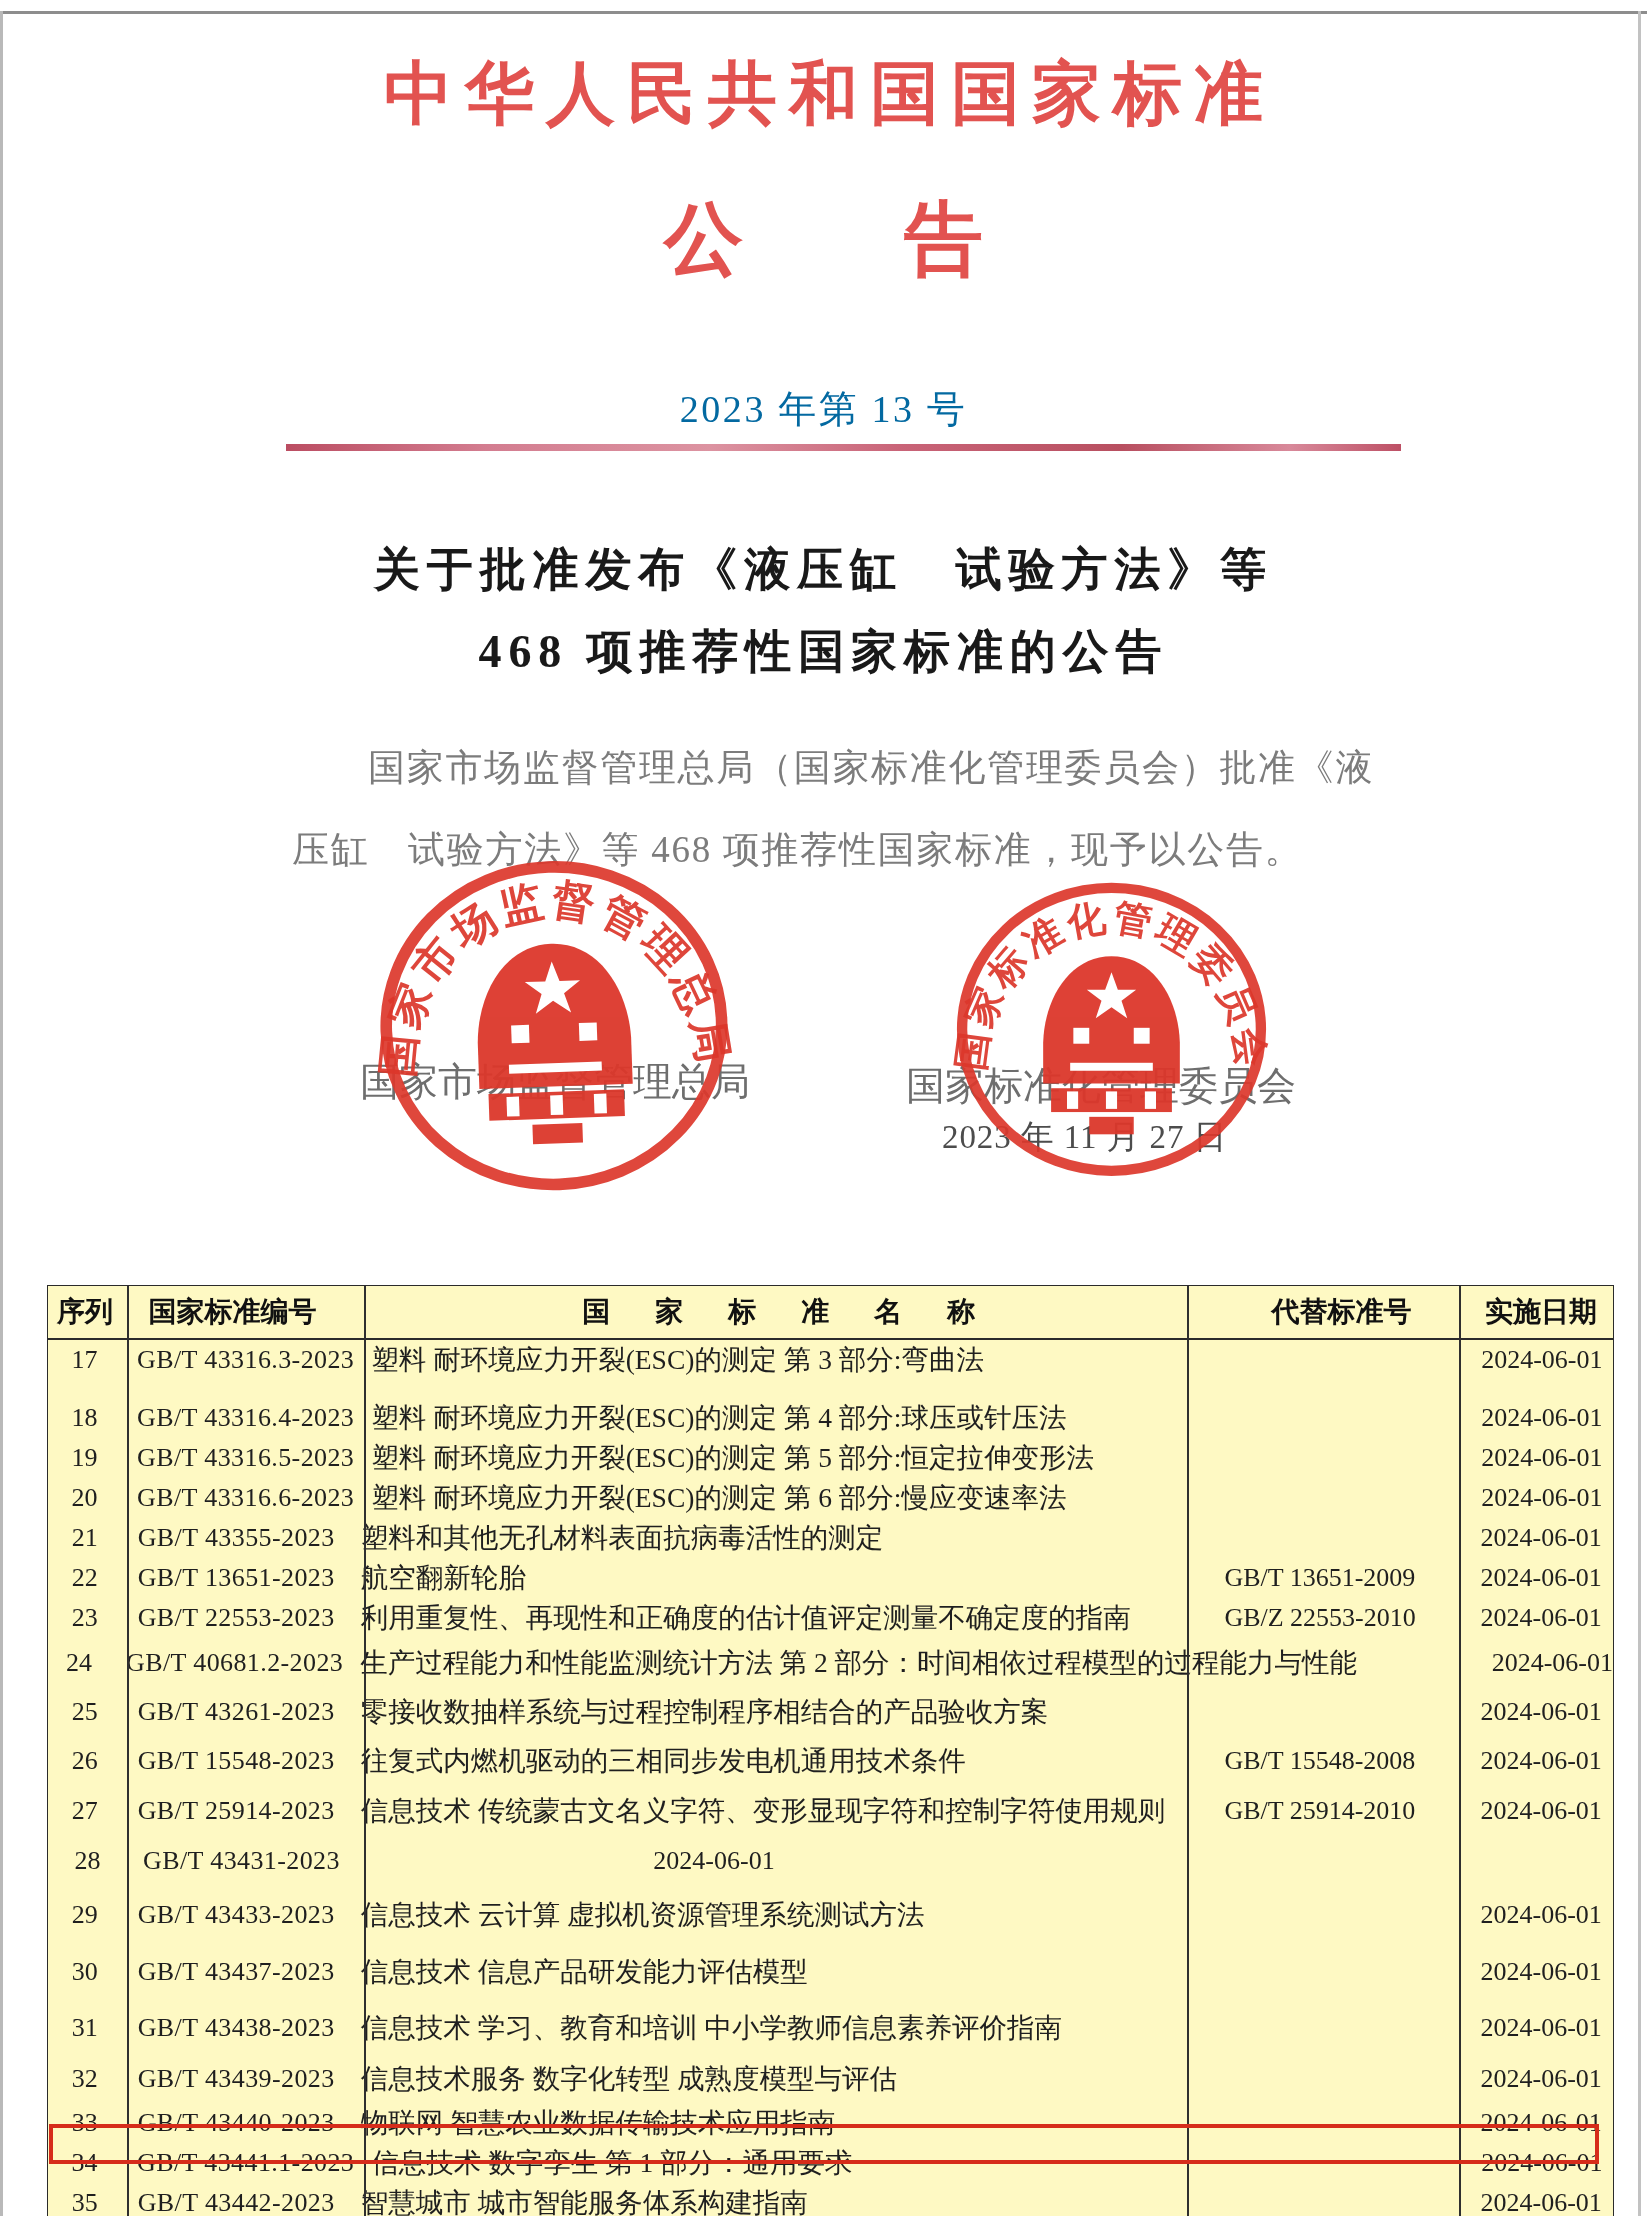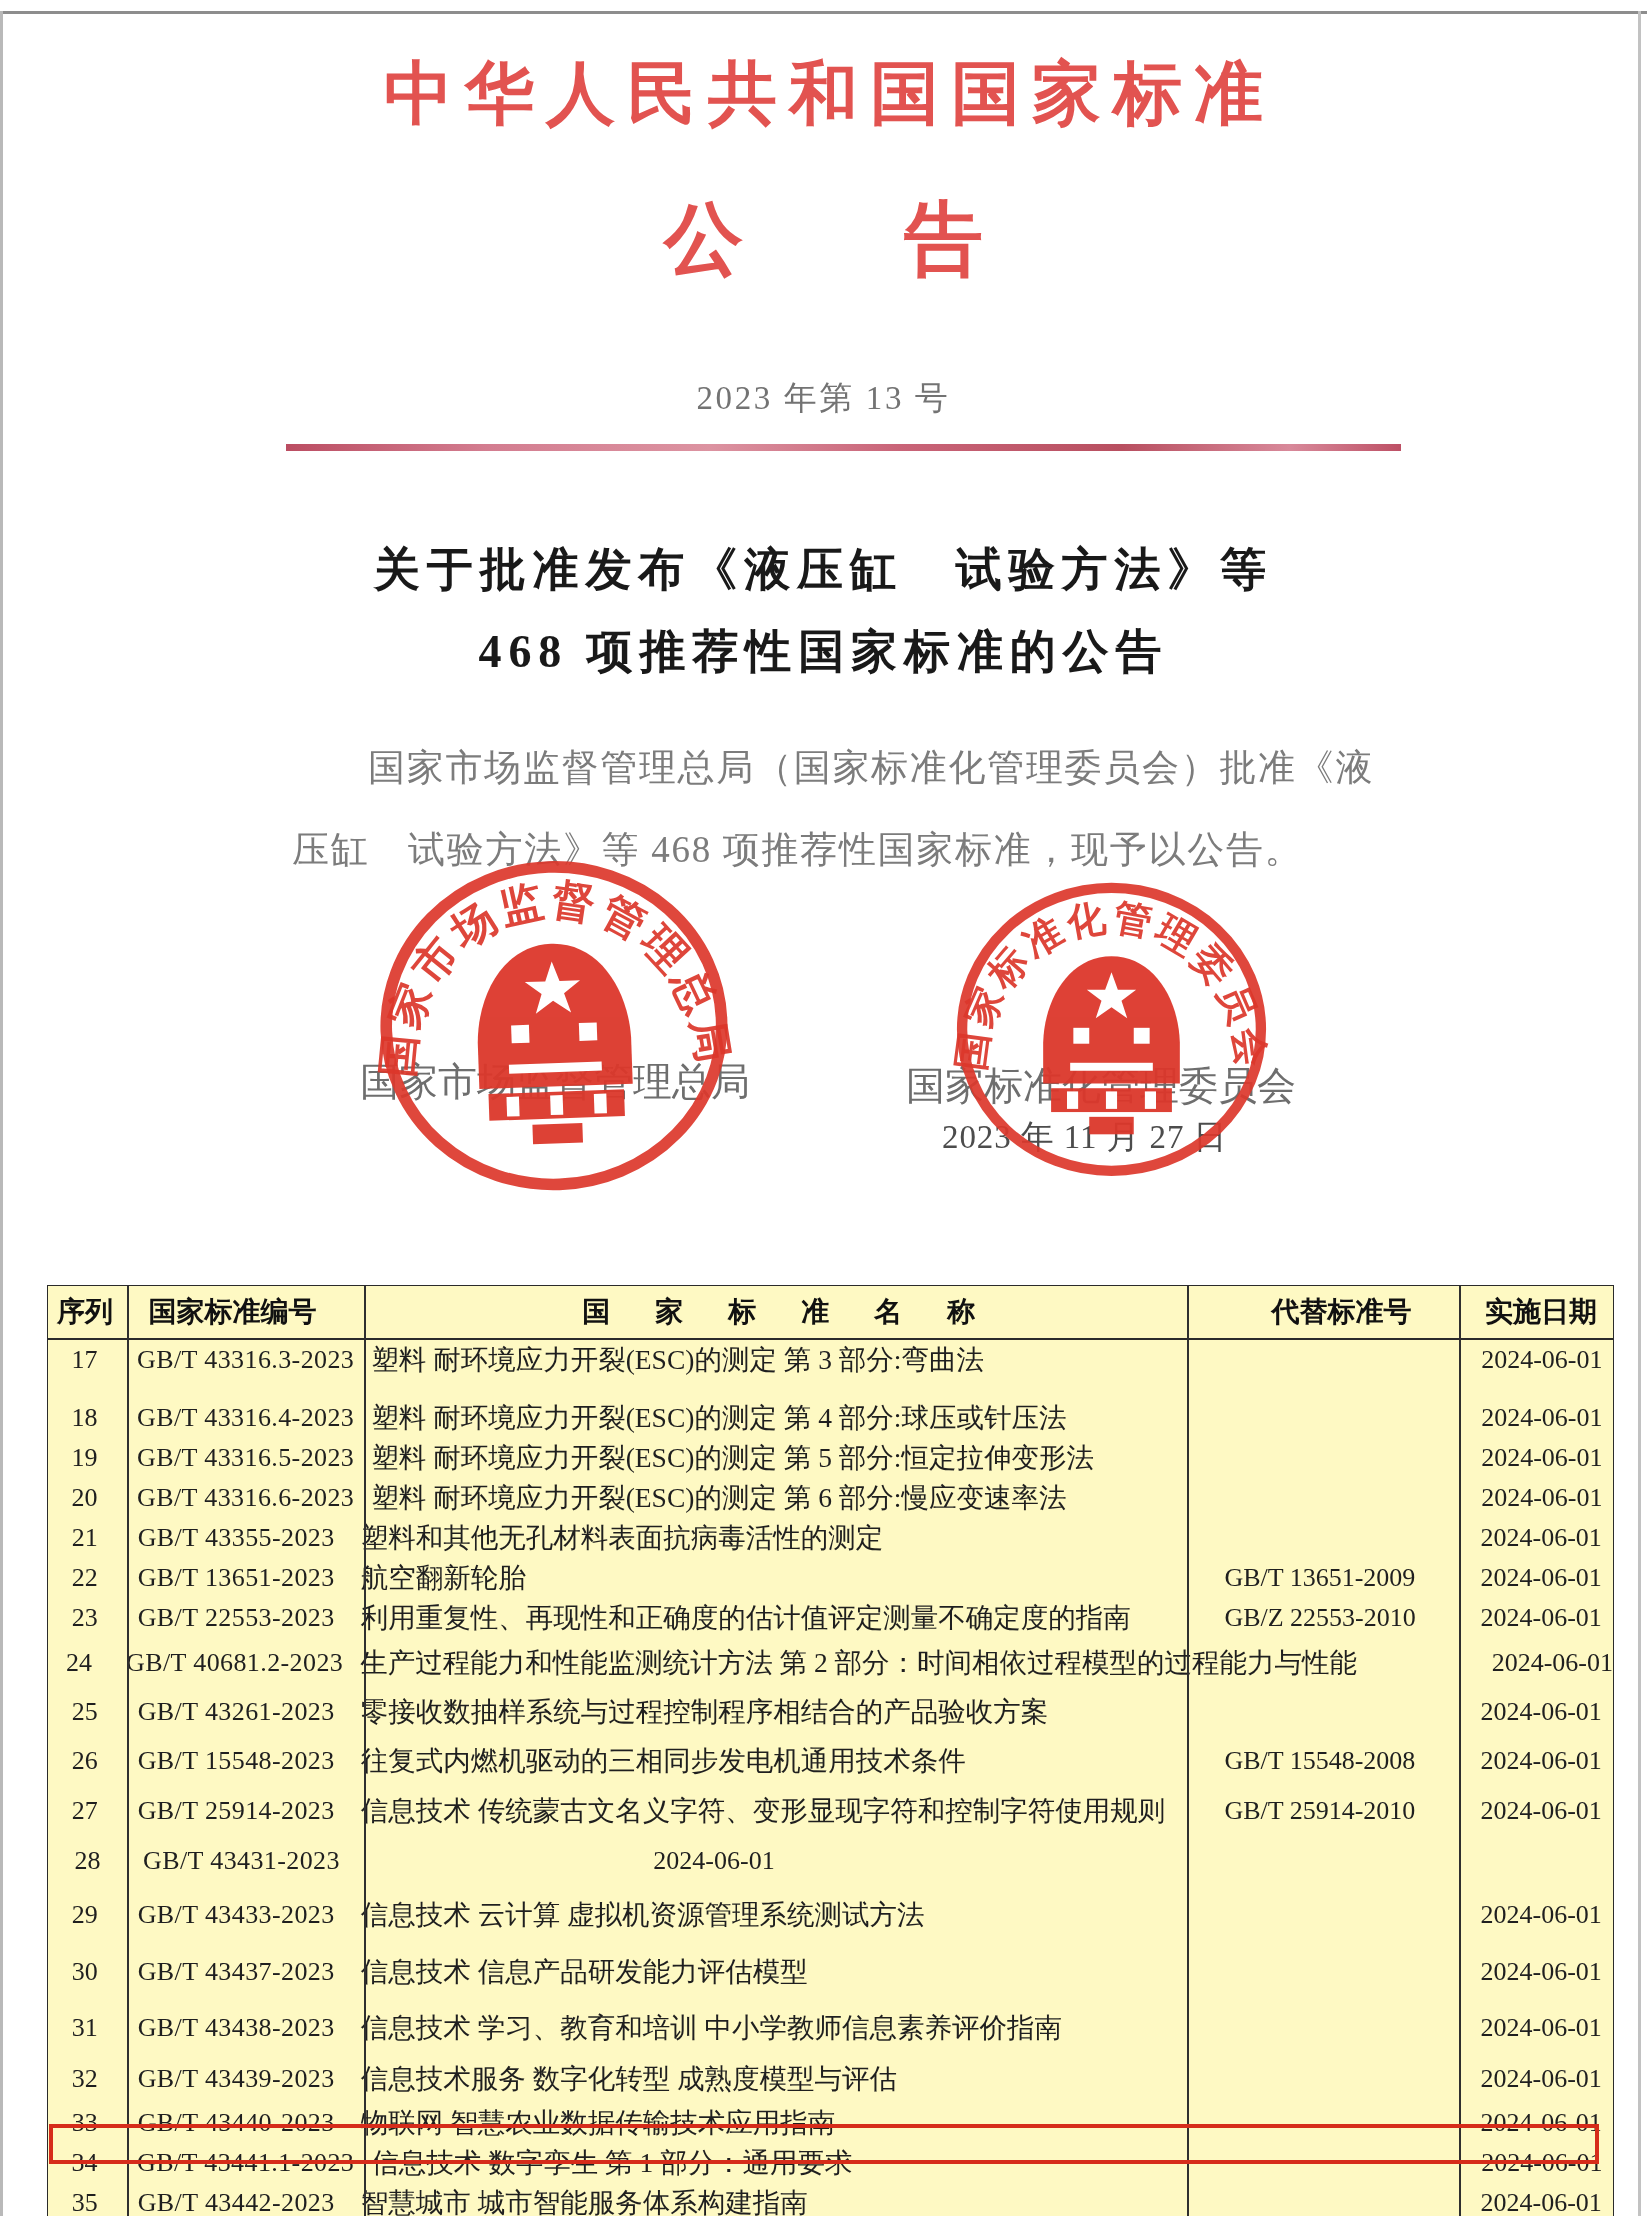--- a/index.html
+++ b/index.html
@@ -18,22 +18,22 @@
   .doc-title{
     top:48px;left:0;width:100%;text-align:center;
     font-size:69px;font-weight:bold;color:#e25350;
     letter-spacing:12px;padding-left:12px;box-sizing:border-box;white-space:nowrap;
   }
   .gongao{
     top:187px;left:0;width:100%;display:flex;justify-content:center;gap:161px;
     font-size:79px;font-weight:bold;color:#e25350;
   }
   .issue-no{
-    top:376px;left:0;width:100%;text-align:center;
-    font-size:33px;color:#737373;letter-spacing:2.6px;white-space:nowrap;
+    top:384px;left:0;width:100%;text-align:center;
+    font-size:38px;color:#0369a1;letter-spacing:2.6px;white-space:nowrap;
   }
   .red-rule{
     top:444px;left:286px;width:1115px;height:6.9px;
     background:linear-gradient(90deg,#bb4d62,#d37d90 18%,#dc93a1 38%,#c96478 55%,#b84f60 75%,#d8899a 90%,#bd5065);
   }
   .heading1{top:539px;left:0;width:100%;text-align:center;font-size:46px;font-weight:bold;color:#191919;letter-spacing:6.9px;white-space:nowrap;}
   .heading2{top:621px;left:0;width:100%;text-align:center;font-size:46px;font-weight:bold;color:#191919;letter-spacing:6.9px;white-space:nowrap;}
 
   .body-line{left:292px;font-size:37px;color:#7c7c7c;letter-spacing:1.7px;white-space:nowrap;}
   .body-line1{top:743px;padding-left:76px;}

